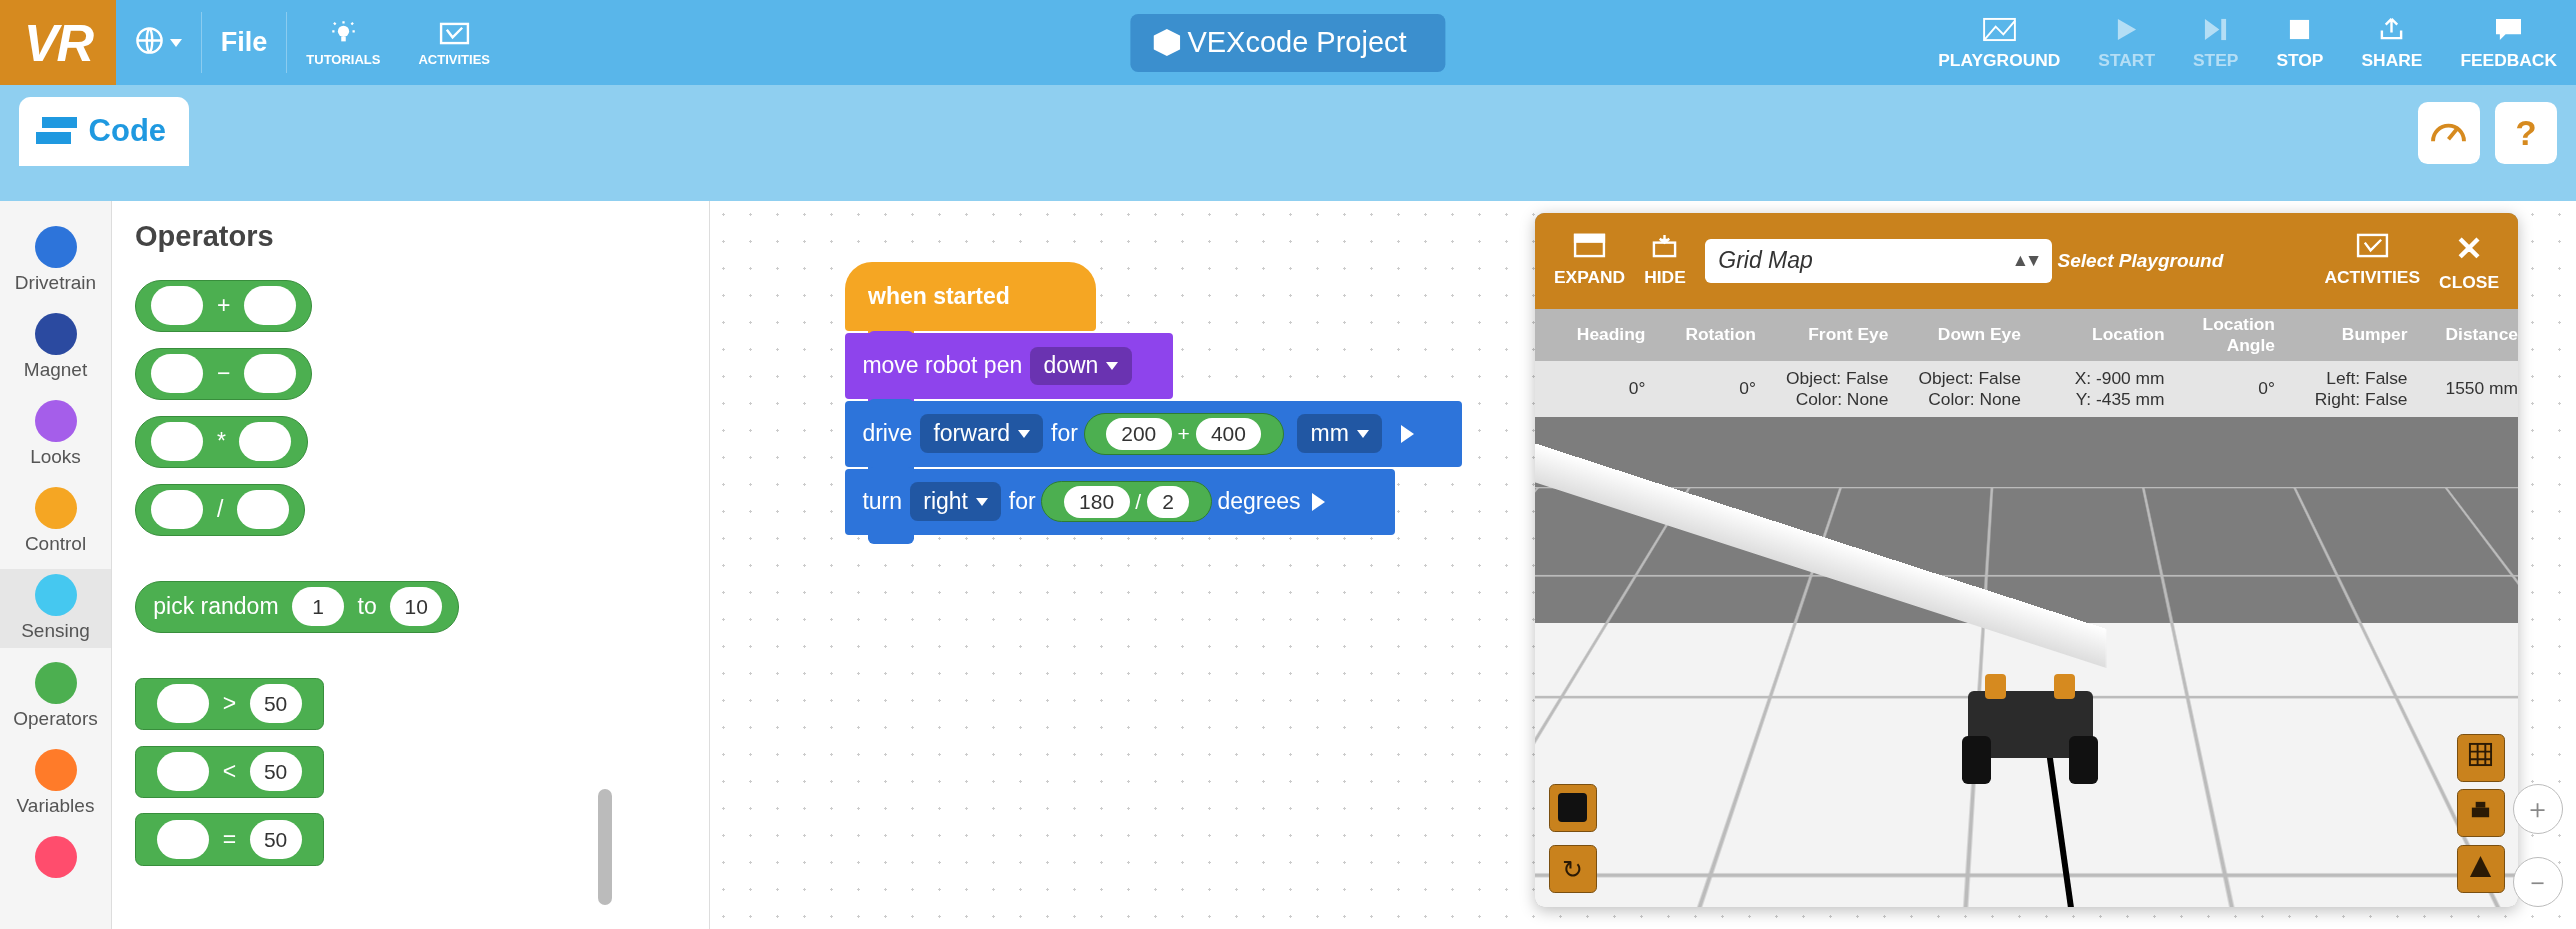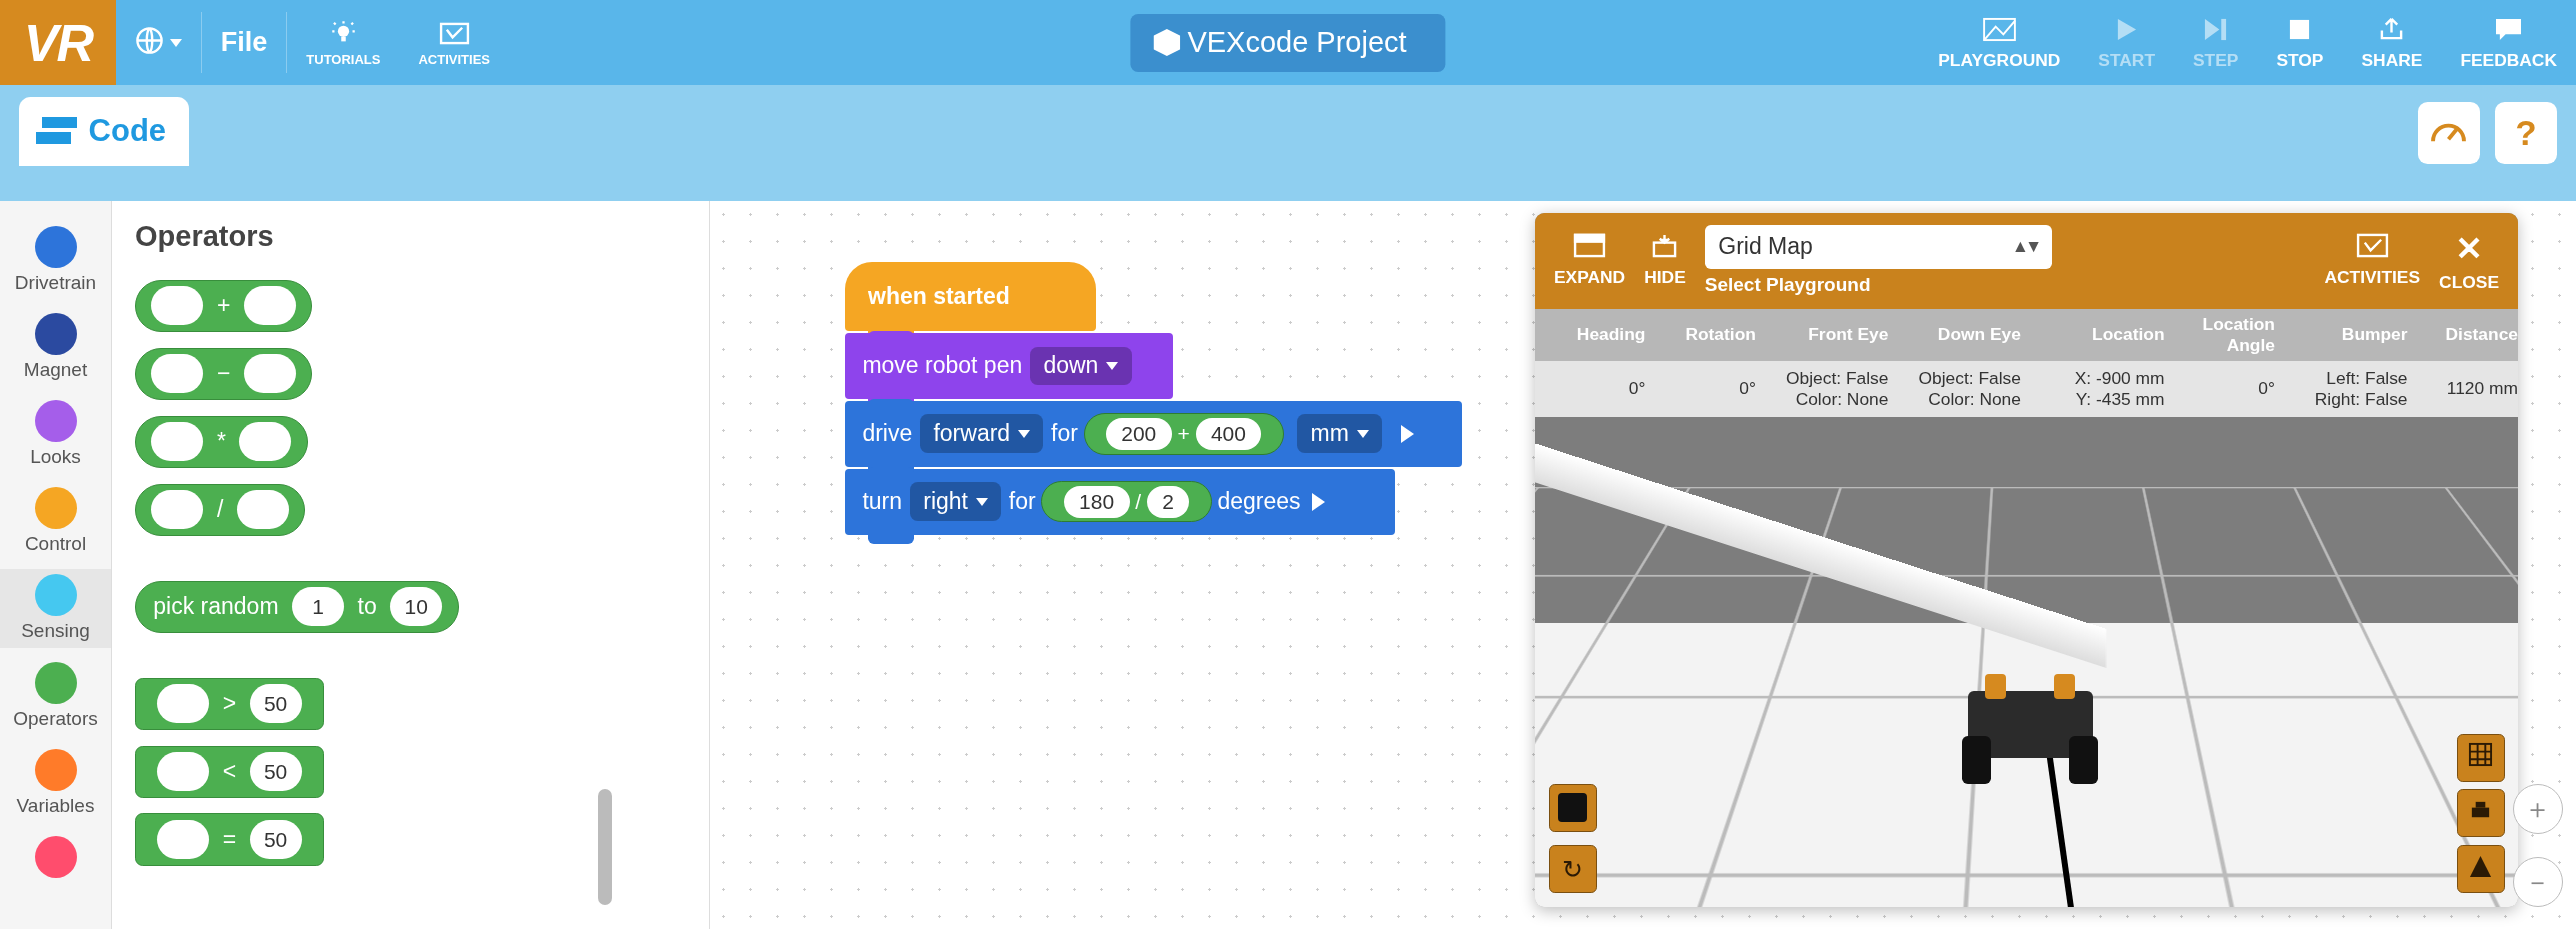--- a/index.html
+++ b/index.html
@@ -66,21 +66,21 @@
   .dd .tri { border-left:6.7px solid transparent;border-right:6.7px solid transparent;border-top:8.7px solid #fff;}
   .pill { background:#fff; color:#333; border-radius:963px; padding:3.9px 15.4px; margin:0 5.8px; font-size:21px;}
   .pill.green { background:#4caf50; color:#fff; border:1.9px solid #2e7d32; display:inline-flex; align-items:center;}
   .pill.green .pill { background:#fff; color:#333; border:none;}
   .play-tri { margin-left:11.6px; border-top:9.6px solid transparent;border-bottom:9.6px solid transparent;border-left:13.5px solid #fff;}
   
   
   .pg { position:absolute; right:58px; top:11.6px; width:983px; height:694px; background:#888; border-radius:9.6px; overflow:hidden; box-shadow:0 3.9px 15.4px rgba(0,0,0,0.25); display:flex; flex-direction:column;}
   .pg-top { background:#c9821d; color:#fff; height:96px; display:flex; align-items:center; padding:0 19px; gap:19px;}
   .pg-top-btn { display:flex; flex-direction:column; align-items:center; font-size:17.4px; font-weight:700; gap:3.9px; cursor:pointer;}
-  .pg-select-wrap { flex:1; display:flex; flex-direction:column; align-items:flex-start; gap:5.8px;}
+  .pg-select-wrap { flex:1; display:flex; flex-direction:row; align-items:center; gap:5.8px;font-style:italic;}
   .pg-select { width:347px; height:44px; background:#fff; color:#333; border-radius:5.8px; display:flex; align-items:center; padding:0 13.5px; font-size:23px; justify-content:space-between;}
   .pg-select .arrows { font-size:17.4px; color:#555; letter-spacing:-3.9px;}
   .pg-sub { font-size:19px; font-weight:700;}
   .pg-x { font-size:33px; font-weight:900;}
   
   .pg-dash { background:#d9d9d9; }
   .dash-head, .dash-row { display:grid; grid-template-columns: 1fr 1fr 1.2fr 1.2fr 1.3fr 1fr 1.2fr 1fr; text-align:right; align-items:center;}
   .dash-head { background:#b7b7b7; color:#fff; font-size:17.4px; height:52px; font-weight:600;}
   .dash-row { background:#e5e5e5; color:#333; font-size:17.4px; height:56px;}
   .dash-row .stack-txt { display:flex; flex-direction:column; line-height:1.2;}
@@ -415,21 +415,21 @@
             </div>
           <div class="stack-txt">
               <span>X: -900 mm</span>
               <span>Y: -435 mm</span>
             </div>
           <div>0°</div>
           <div class="stack-txt">
               <span>Left: False</span>
               <span>Right: False</span>
             </div>
-          <div>1120 mm</div>
+          <div>1550 mm</div>
         </div>
       </div>
       <div class="pg-view">
         <div class="floor"></div>
         <div class="wall"></div>
         <div class="pen-line"></div>
         <div class="robot">
           <div class="robot-body">
               <div class="robot-sensor l"></div>
               <div class="robot-sensor r"></div>

